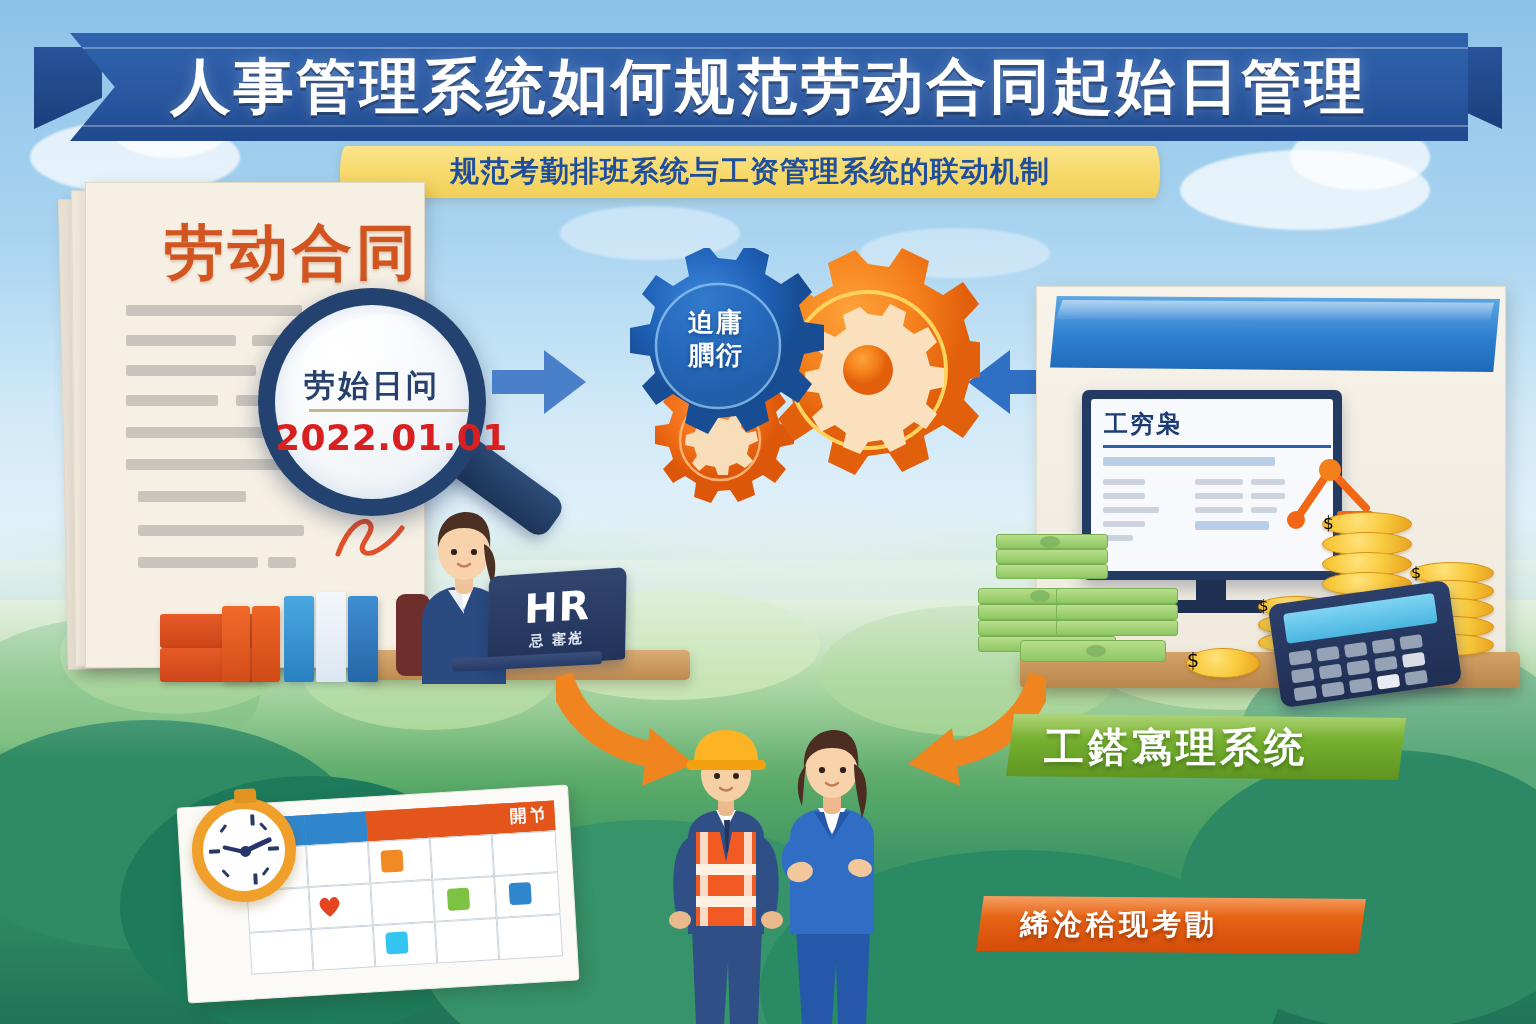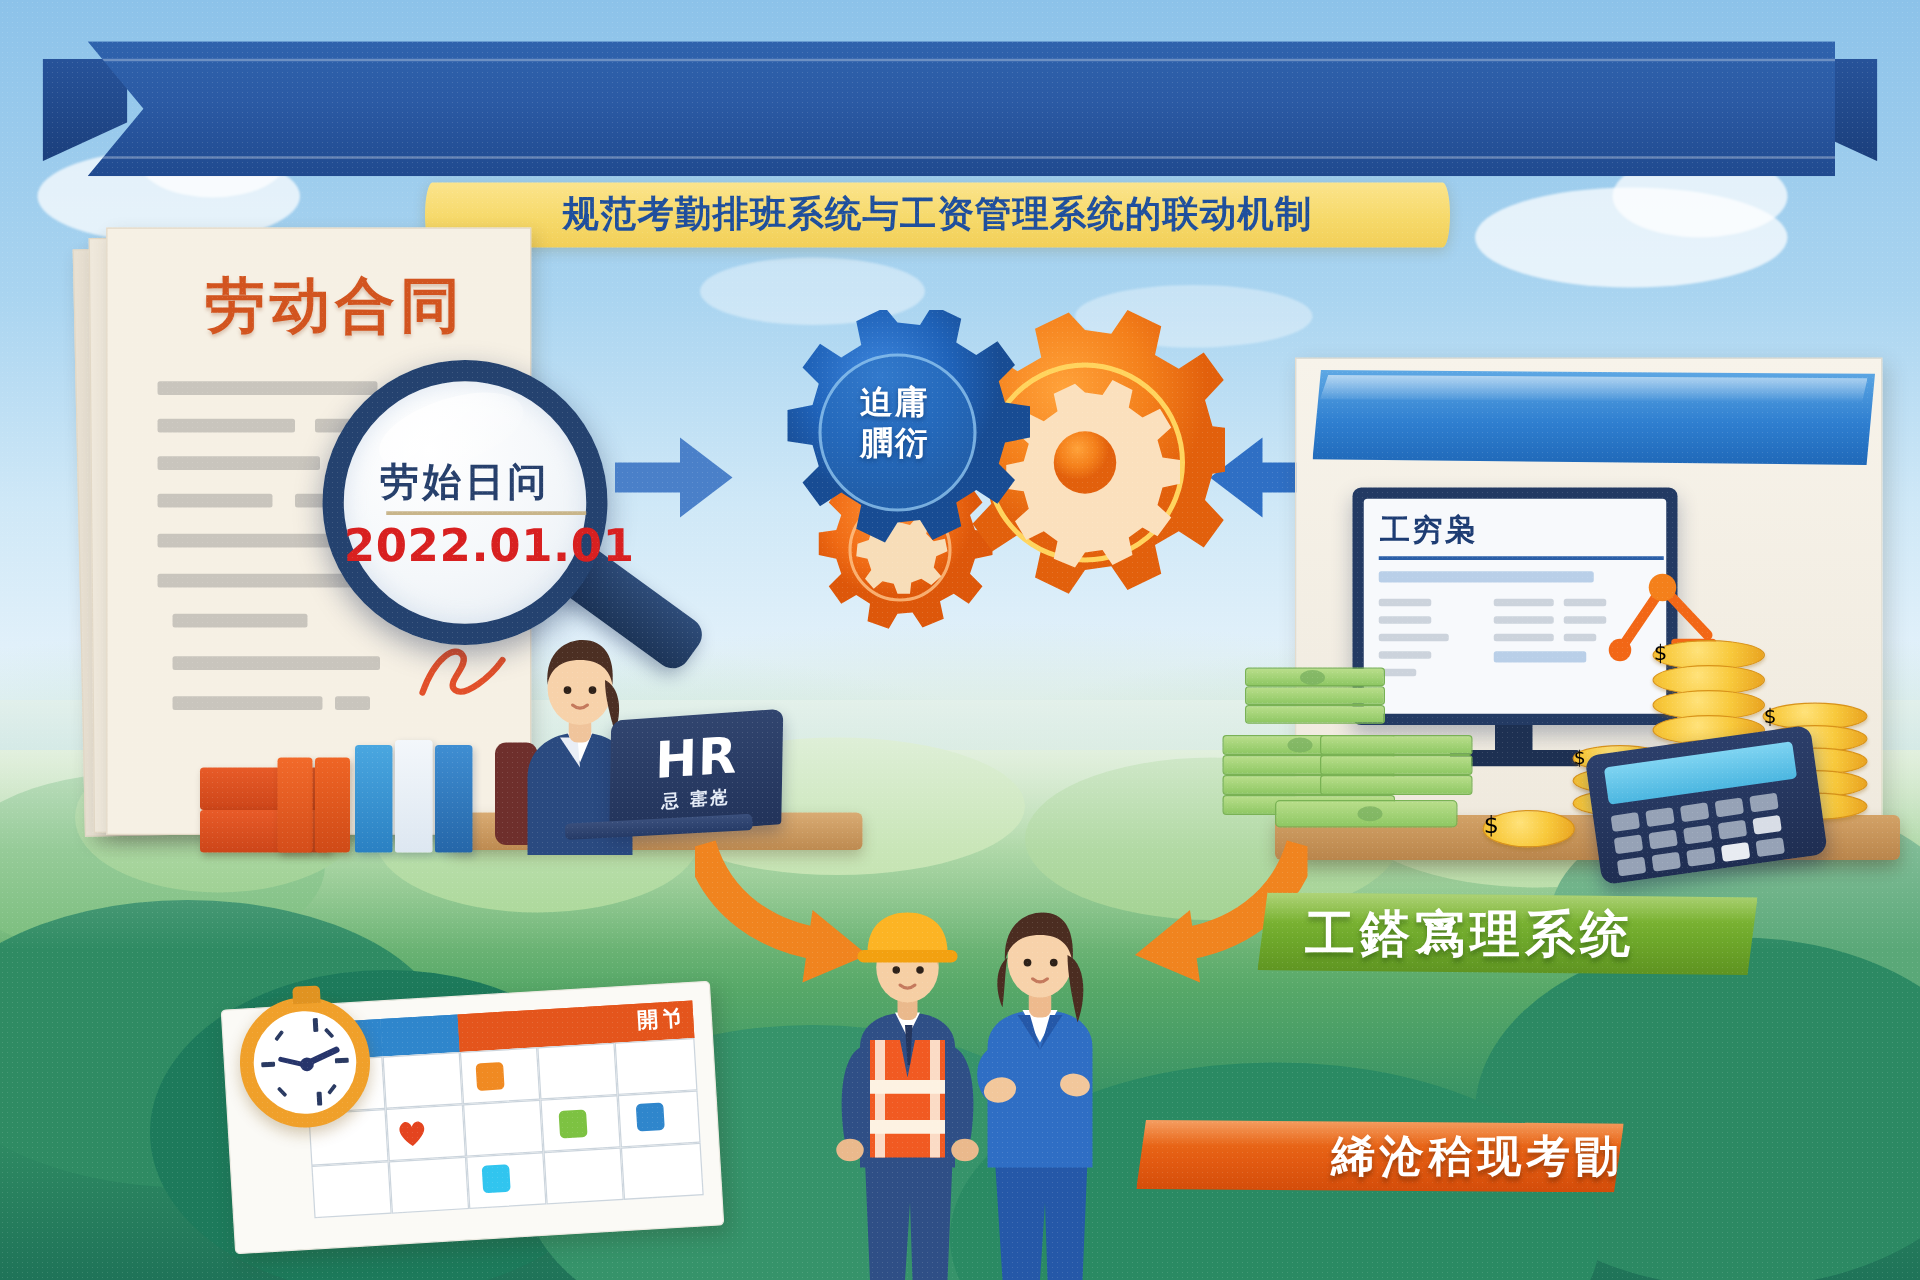--- a/index.html
+++ b/index.html
@@ -86,21 +86,21 @@
   
   .doc-stack { position:absolute; left:63px; top:182px; width:370px; height:500px; }
   .doc-sheet {
     position:absolute; background:#f3ece0; border:1px solid #e2d8c6;
     box-shadow:4px 6px 14px rgba(60,60,50,.20);
   }
   .doc-back2 { left:0;  top:14px; width:330px; height:470px; transform:rotate(-1.2deg); background:#e8e0d2; }
   .doc-back1 { left:10px; top:7px; width:336px; height:476px; transform:rotate(-.5deg); background:#efe8db; }
   .doc-front { left:22px; top:0;  width:340px; height:486px; background:#f6f0e4; }
   .doc-title {
-    position:absolute; left:100px; top:32px; font-size:48px; font-weight:bold;
+    position:absolute; left:100px; top:32px; font-size:60px; font-weight:bold;
     color:#d2541f; letter-spacing:4px; text-shadow:0 2px 3px rgba(140,60,20,.25);
     white-space:nowrap;
   }
   .doc-line { position:absolute; background:#c9c5bd; border-radius:2px; height:11px; }
   .sig {
     position:absolute; left:215px; top:520px; width:80px; height:40px;
     border-bottom:4px solid transparent;
   }
   .sig svg { display:block; }
 
@@ -336,20 +336,21 @@
     <div class="foliage" style="left:1240px;top:40px;width:330px;height:190px;background:#5aa878;"></div>
     <div class="foliage" style="left:1180px;top:150px;width:420px;height:280px;background:#2c8963;"></div>
     <div class="foliage" style="left:420px;top:220px;width:460px;height:260px;background:#36936a;"></div>
     <div class="foliage" style="left:760px;top:250px;width:520px;height:280px;background:#2a8a63;"></div>
   </div>
   <div class="haze"></div>
 
   <div class="title-tail-l"></div>
   <div class="title-tail-r"></div>
   <div class="title-banner"></div>
+  <div class="title-text" style="left:70px;top:33px;width:1398px;height:108px;">人事管理系统如何规范劳动合同起始日管理</div>
 
   <div class="subtitle-banner"></div>
   <div class="subtitle-text" style="left:340px;top:146px;width:820px;height:52px;">规范考勤排班系统与工资管理系统的联动机制</div>
 
   <div class="doc-stack">
     <div class="doc-sheet doc-back2"></div>
     <div class="doc-sheet doc-back1"></div>
     <div class="doc-sheet doc-front">
       <div class="doc-title" style="left:78px;top:30px;">劳动合同</div>
       <div class="doc-line" style="left:40px;top:122px;width:176px;"></div>
@@ -655,22 +656,22 @@
   </div>
 
 
   <div class="ban ban-green" style="left:1006px;top:714px;width:400px;height:66px;padding-left:38px;font-size:40px;letter-spacing:4px;
               clip-path:polygon(2% 0,100% 6%,98% 100%,0 94%);">
     <div class="ban-gloss"></div>
     <span>工鎝寪理系统</span>
   </div>
 
 
-  <div class="ban ban-red" style="left:909px;top:896px;width:390px;height:58px;padding-left:44px;font-size:35px;letter-spacing:4px;
-              clip-path:polygon(2% 0,100% 5%,98% 100%,0 95%);justify-content:flex-end;">
+  <div class="ban ban-red" style="left:976px;top:896px;width:390px;height:58px;padding-left:44px;font-size:29px;letter-spacing:4px;
+              clip-path:polygon(2% 0,100% 5%,98% 100%,0 95%);">
     <div class="ban-gloss"></div>
     <span>絺沧秴现考勖</span>
   </div>
 
   <div class="cal-card">
     <div class="cal-grid">
 
       <div class="cal-cell cal-head" style="left:0;top:0;width:62px;height:30px;"></div>
       <div class="cal-cell cal-head" style="left:62px;top:0;width:62px;height:30px;"></div>
       <div class="cal-cell cal-head-orange" style="left:124px;top:0;width:188px;height:30px;">

